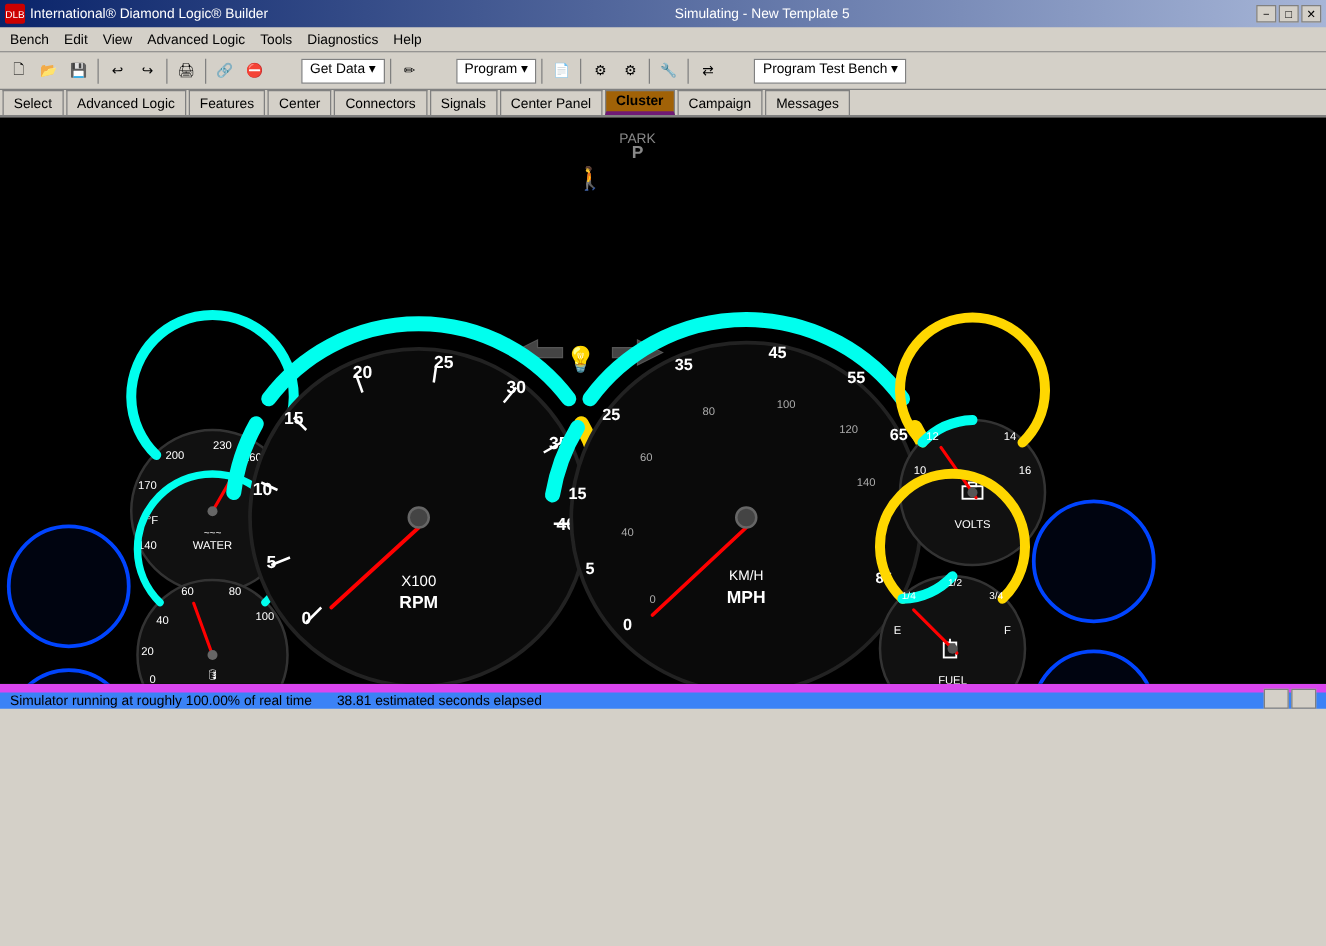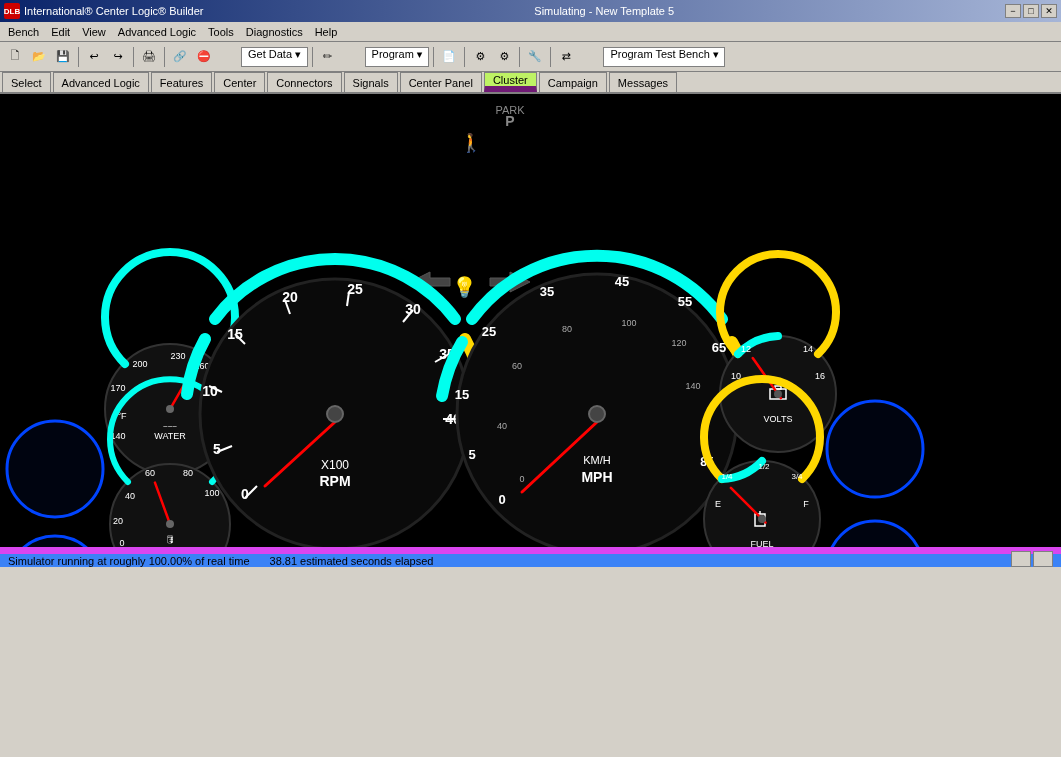--- a/index.html
+++ b/index.html
@@ -19,21 +19,21 @@
     }
     #titlebar .title-left { display: flex; align-items: center; gap: 4px; }
     #titlebar .title-right { display: flex; gap: 2px; }
     .title-btn {
       width: 16px; height: 14px;
       background: #d4d0c8;
       border: 1px solid #808080;
       display: flex; align-items: center; justify-content: center;
       font-size: 9px; cursor: pointer; color: black;
     }
-    .app-icon { width: 16px; height: 16px; background: #cc0000; border-radius: 2px; display: flex; align-items: center; justify-content: center; font-size: 8px; color: white; font-weight: bold; }
+    .app-icon { width: 16px; height: 16px; background: #cc0000; border-radius: 2px; display: flex; align-items: center; justify-content: center; font-size: 8px; color: white; font-weight: normal; }
 
     
     #menubar {
       height: 20px;
       background: #d4d0c8;
       display: flex;
       align-items: center;
       padding: 0 2px;
       border-bottom: 1px solid #808080;
       font-size: 11px;
@@ -78,23 +78,23 @@
       border: 1px solid #808080;
       border-bottom: none;
       background: #d4d0c8;
       cursor: pointer;
       font-size: 11px;
       height: 20px;
       display: flex; align-items: center;
       margin-right: 2px;
     }
     .tab.active {
-      background: #bef264;
-      border-bottom: 6px solid #701a75;
-      font-weight: normal;
+      background: #a16207;
+      border-bottom: 3px solid #701a75;
+      font-weight: bold;
       z-index: 1;
     }
 
     
     #cluster-area {
       width: 1061px;
       height: 453px;
       background: #000000;
       position: relative;
       overflow: hidden;
@@ -114,21 +114,21 @@
     .status-section { display: flex; align-items: center; gap: 4px; }
 
     svg text { font-family: Arial, sans-serif; }
   </style>
 </head>
 <body>
 
 <div id="titlebar">
   <div class="title-left">
     <div class="app-icon">DLB</div>
-    <span>International® Center Logic® Builder</span>
+    <span>International® Diamond Logic® Builder</span>
   </div>
   <div style="color:#ffffff; font-size:11px;">Simulating - New Template 5</div>
   <div class="title-right">
     <div class="title-btn">−</div>
     <div class="title-btn">□</div>
     <div class="title-btn">✕</div>
   </div>
 </div>
 
 <div id="menubar">

